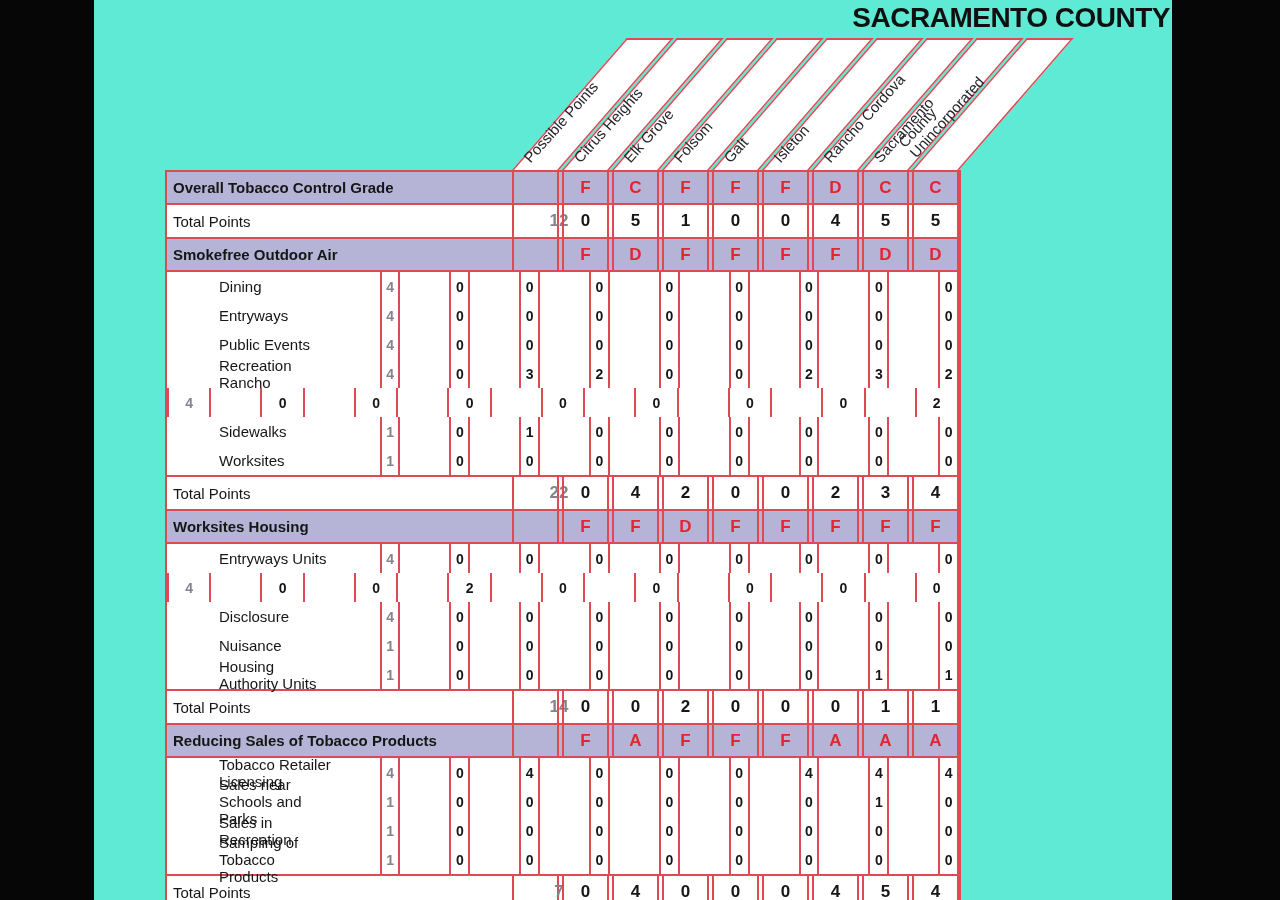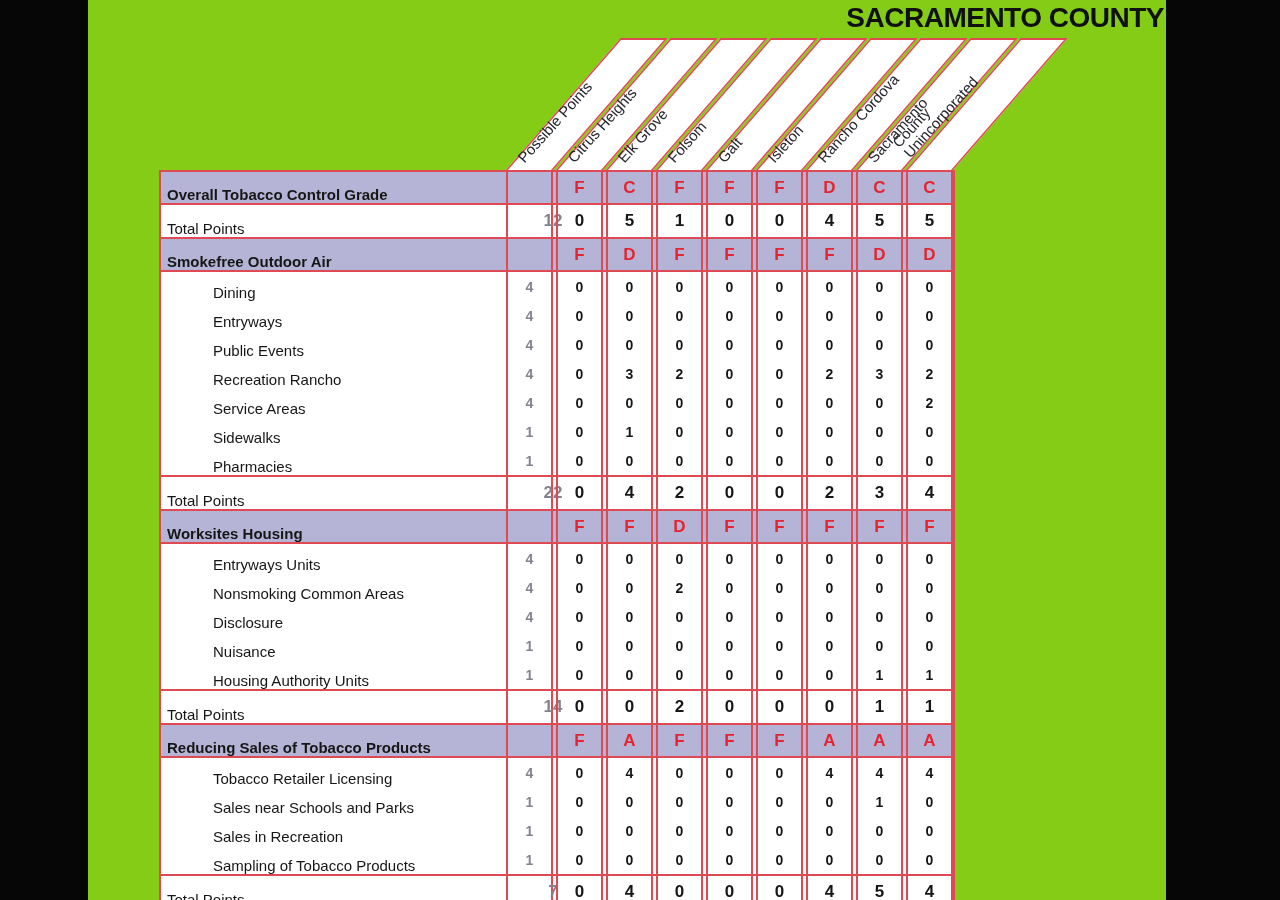--- a/index.html
+++ b/index.html
@@ -8,21 +8,21 @@
     --lavender:#b5b4d6;
     --gray:#83838e;
     --ink:#161616;
   }
   html,body{margin:0;padding:0;}
   body{
     width:1280px;height:900px;background:#060606;position:relative;
     font-family:"Liberation Sans",sans-serif;overflow:hidden;
   }
   #content{
-    position:absolute;left:88px;top:0;width:1078px;height:900px;background:#84cc16;
+    position:absolute;left:94px;top:0;width:1078px;height:900px;background:#5eead4;
   }
   #page-title{
     position:absolute;top:2px;right:2px;
     font-size:28px;font-weight:bold;color:#101010;letter-spacing:-0.5px;
     white-space:nowrap;
   }
   
   #header-area{
     position:absolute;left:73px;top:38px;height:132px;width:860px;
   }
@@ -39,26 +39,26 @@
     white-space:pre;line-height:15px;z-index:2;
   }
   
   #table-area{
     position:absolute;left:71px;top:170px;width:792px;
     border-left:2px solid var(--red);border-right:2px solid var(--red);
   }
   .row{display:flex;align-items:stretch;}
   .row-section{background:var(--lavender);height:31px;border-top:2px solid var(--red);border-bottom:2px solid var(--red);}
   .row-total{background:#fff;height:32px;border-top:2px solid var(--red);border-bottom:2px solid var(--red);}
-  .row-item{background:#fff;height:29px;}
+  .row-item{background:#fff;height:29px;gap:46px;}
   .row-section + .row-total,
   .row-total + .row-section{margin-top:-2px;}
   .label-cell{
     width:345px;box-sizing:border-box;padding-left:6px;
-    display:flex;align-items:flex-end;
+    display:flex;align-items:center;
   }
   .row-item .label-cell{padding-left:52px;}
   .num-cell{
     width:47px;box-sizing:border-box;margin-right:3px;
     border-left:2px solid var(--red);border-right:2px solid var(--red);
     display:flex;align-items:center;justify-content:center;
   }
   .num-cell:last-child{margin-right:0;}
   .section-label{font-weight:bold;font-size:15px;color:var(--ink);}
   .total-label{font-size:15px;color:var(--ink);}
@@ -310,23 +310,20 @@
           <span class="value">2</span>
         </div>
         <div class="num-cell">
           <span class="value">3</span>
         </div>
         <div class="num-cell">
           <span class="value">2</span>
         </div>
       </div>
       <div class="row row-item">
-        <div class="label-cell">
-          <span class="item-label">Service Areas</span>
-        </div>
         <div class="num-cell">
           <span class="possible">4</span>
         </div>
         <div class="num-cell">
           <span class="value">0</span>
         </div>
         <div class="num-cell">
           <span class="value">0</span>
         </div>
         <div class="num-cell">
@@ -375,21 +372,21 @@
         </div>
         <div class="num-cell">
           <span class="value">0</span>
         </div>
         <div class="num-cell">
           <span class="value">0</span>
         </div>
       </div>
       <div class="row row-item">
         <div class="label-cell">
-          <span class="item-label">Pharmacies</span>
+          <span class="item-label">Worksites</span>
         </div>
         <div class="num-cell">
           <span class="possible">1</span>
         </div>
         <div class="num-cell">
           <span class="value">0</span>
         </div>
         <div class="num-cell">
           <span class="value">0</span>
         </div>
@@ -500,23 +497,20 @@
           <span class="value">0</span>
         </div>
         <div class="num-cell">
           <span class="value">0</span>
         </div>
         <div class="num-cell">
           <span class="value">0</span>
         </div>
       </div>
       <div class="row row-item">
-        <div class="label-cell">
-          <span class="item-label">Nonsmoking Common Areas</span>
-        </div>
         <div class="num-cell">
           <span class="possible">4</span>
         </div>
         <div class="num-cell">
           <span class="value">0</span>
         </div>
         <div class="num-cell">
           <span class="value">0</span>
         </div>
         <div class="num-cell">

